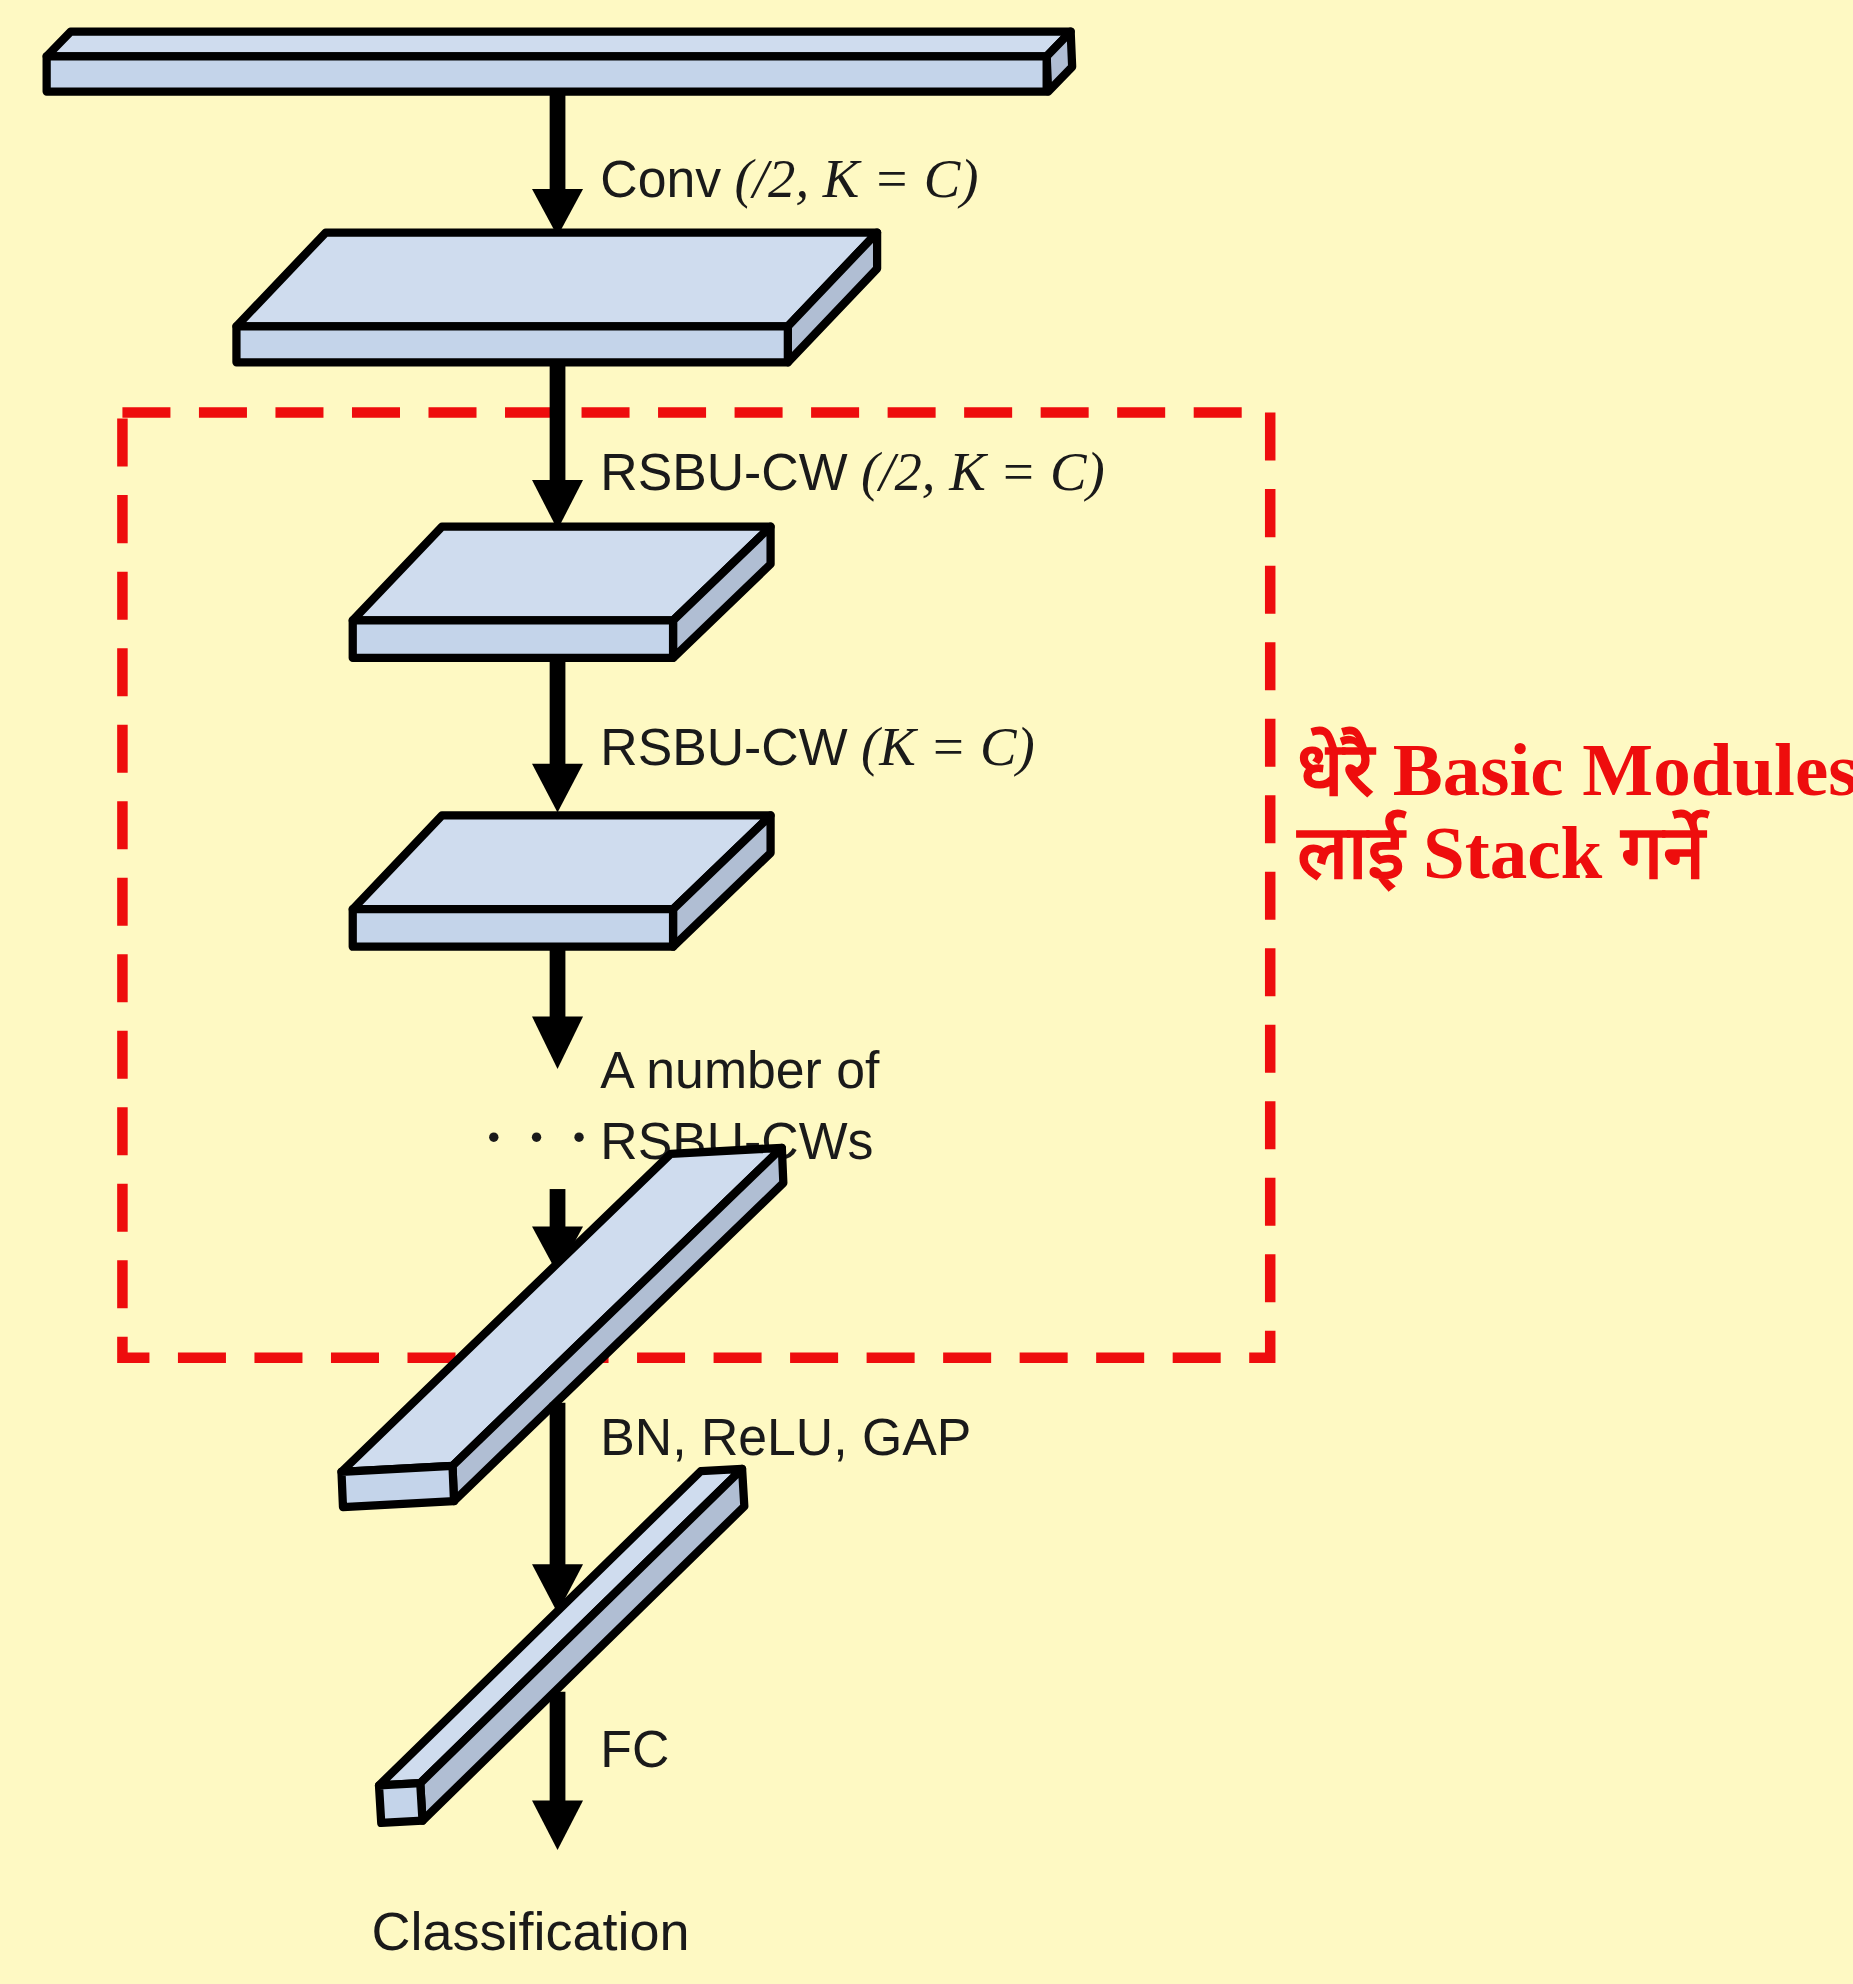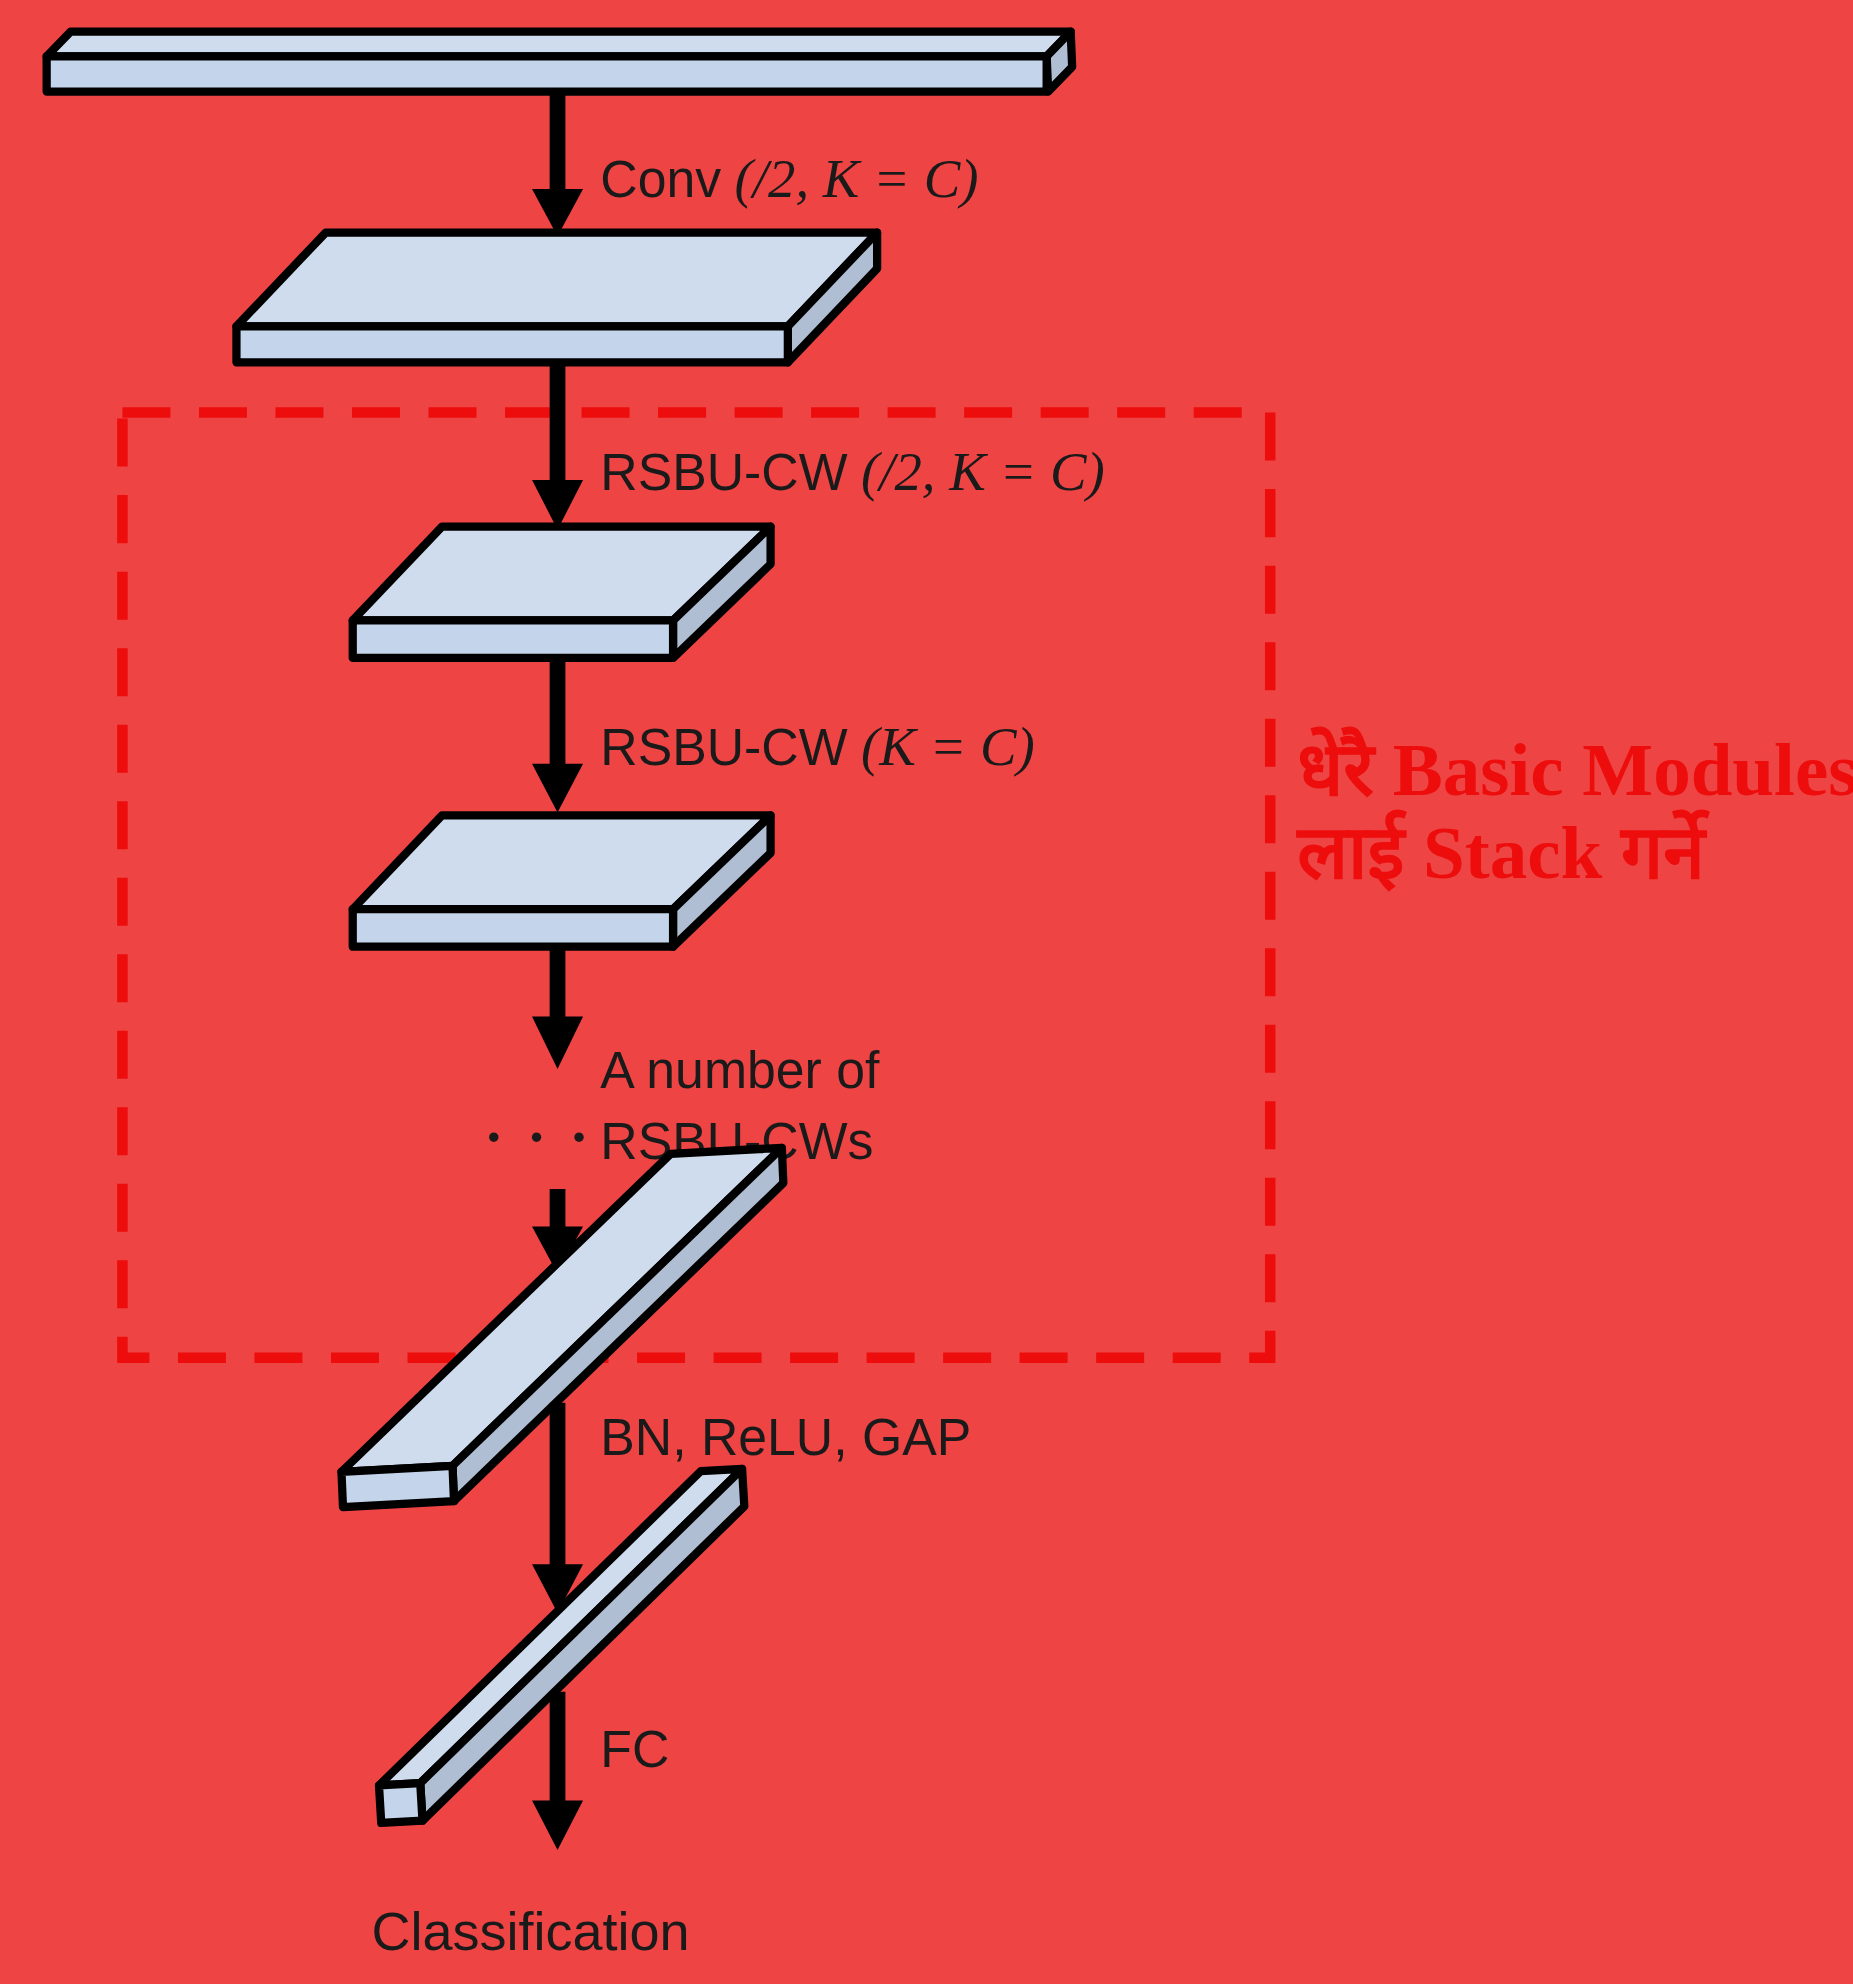--- a/index.html
+++ b/index.html
@@ -1,16 +1,16 @@
 <!DOCTYPE html>
 <html style="--face-top: #cfdcee; --face-front: #c4d4ea; --face-side: #b0bed3; --outline: #000000; --accent-red: #ee0d0d; --text: #1a1a1a;font-size:12px"><head>
 <meta charset="utf-8">
 <style>
   html,body{margin:0;padding:0;background:#ffffff;}
-  .stage{width:1854px;height:1985px;position:relative;background:#ef4444;overflow:hidden;}
+  .stage{width:1854px;height:1985px;position:relative;background:#fef9c3;overflow:hidden;}
   svg{display:block;}
   .lbl{font-family:"Liberation Sans","DejaVu Sans",sans-serif;font-size:69px;fill:var(--text);}
   .math{font-family:"Liberation Serif","DejaVu Serif",serif;font-style:italic;font-size:73px;}
   .dots{font-family:"Liberation Sans","DejaVu Sans",sans-serif;font-size:46px;letter-spacing:14px;fill:var(--text);}
   .note{font-family:"Liberation Serif","DejaVu Serif",serif;font-weight:bold;font-size:100px;fill:var(--accent-red);}
   .face-top{fill:var(--face-top);}
   .face-front{fill:var(--face-front);}
   .face-side{fill:var(--face-side);}
   .edged{stroke:var(--outline);stroke-width:11;stroke-linejoin:round;}
   .shaft{stroke:var(--outline);stroke-width:21;}

